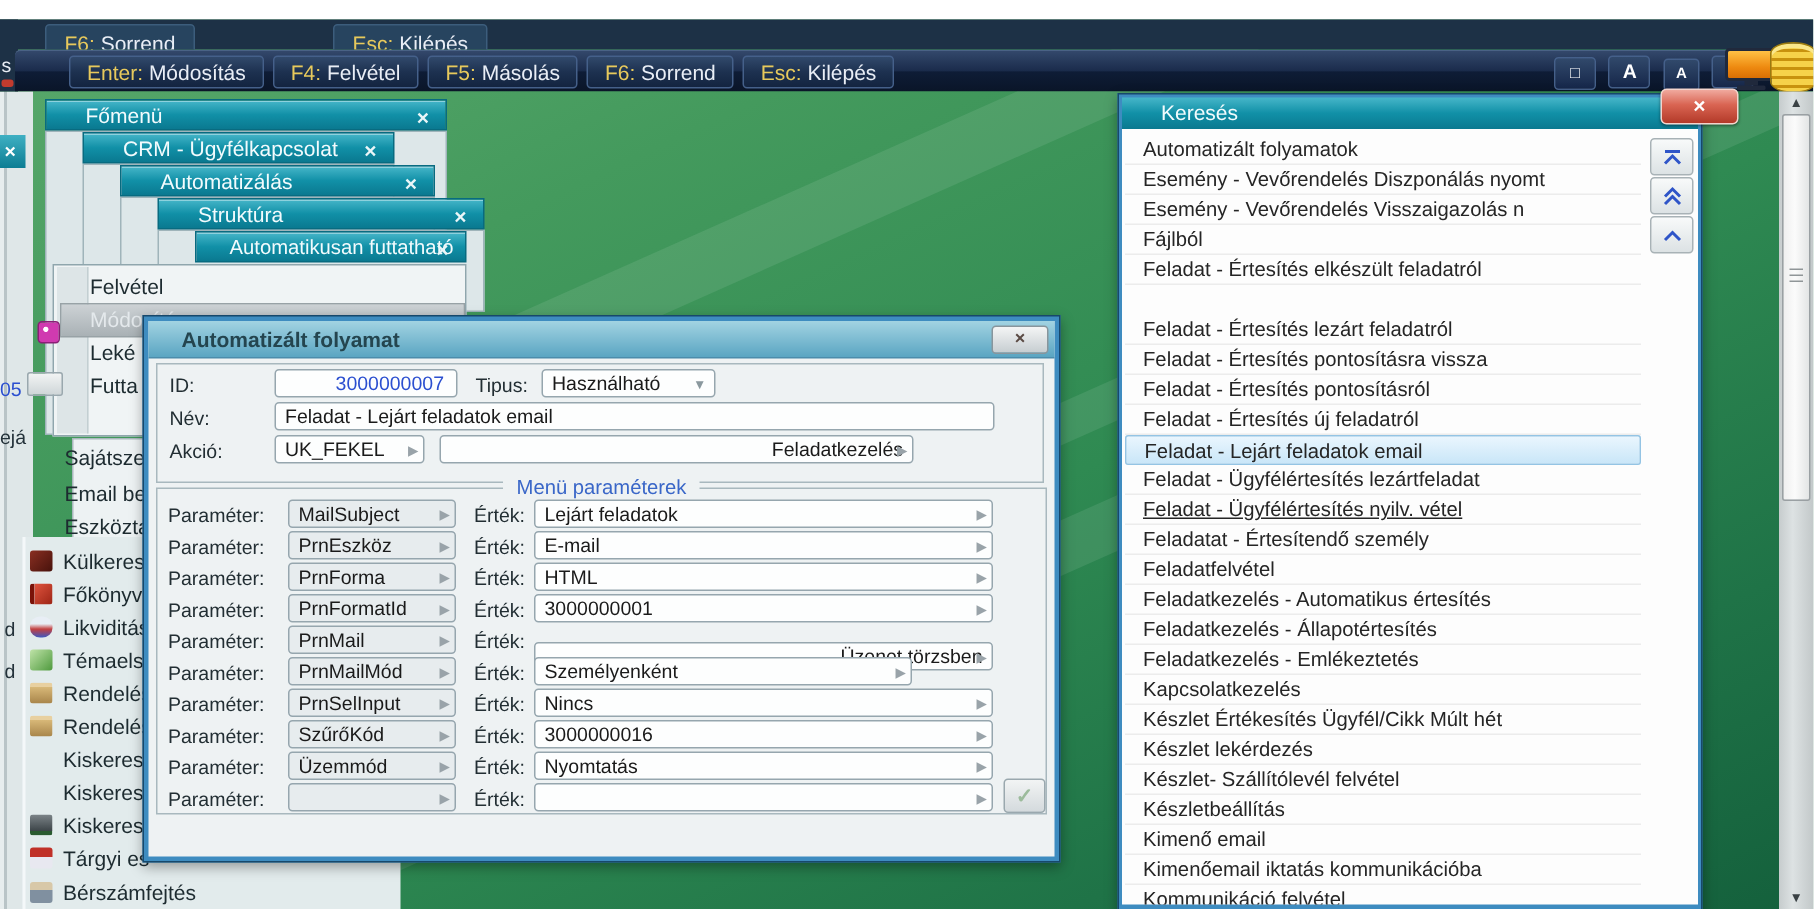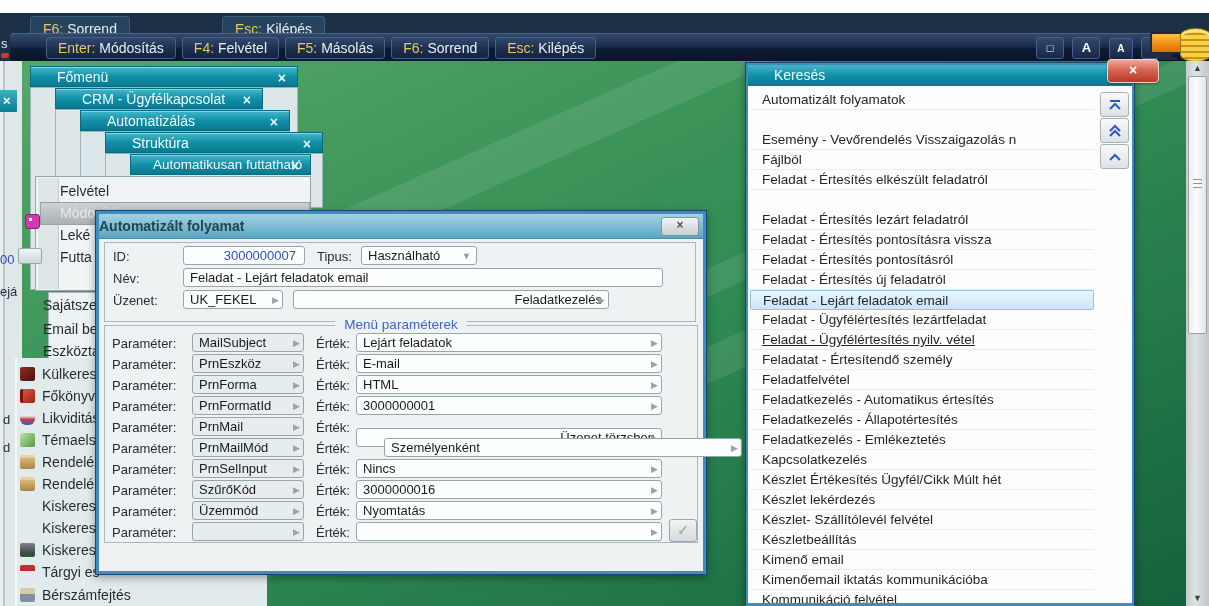--- a/index.html
+++ b/index.html
@@ -56,21 +56,21 @@
           background:repeating-linear-gradient(90deg,#e7edee 0 3px,#b9c4c7 3px 5px,#dfe7e8 5px 22px);}
   #ltealx{left:0;top:90px;width:17px;height:22px;background:linear-gradient(#3fb0c3,#0c7d93);color:#fff;
           font-weight:bold;font-size:13px;line-height:22px;padding-left:3px;box-sizing:border-box;}
   .edgetxt{position:absolute;font-size:13px;color:#24323a;}
   
   #dlg{left:95px;top:210px;width:612px;height:365px;background:#3e8cc0;border:1px solid #17486b;
        box-shadow:0 3px 8px rgba(0,0,0,.35);box-sizing:border-box;}
   #dlgclient{left:99px;top:214px;width:604px;height:357px;background:#eef2f3;}
   #dlgtitle{left:99px;top:214px;width:604px;height:25px;background:linear-gradient(#a2d3e2,#5aa5c2);
             border-bottom:1px solid #4b8cab;color:#24454f;font-size:14px;font-weight:bold;
-            line-height:25px;box-sizing:border-box;}
+            line-height:25px;padding-left:22px;box-sizing:border-box;}
   #dlgx{left:661px;top:217px;width:36px;height:17px;background:linear-gradient(#f4f5f5,#c6cdd1);
         border:1px solid #88959c;border-radius:3px;text-align:center;line-height:15px;
         font-size:12px;font-weight:bold;color:#5a4a44;}
   .fbox{border:1px solid #a8b8be;box-sizing:border-box;}
   .dlabel{position:absolute;font-size:13px;color:#222e33;}
   .inp{position:absolute;height:19px;background:#fdfefe;border:1px solid #96a6ae;border-radius:3px;
        font-size:13px;line-height:17px;padding:0 6px;color:#1a1a1a;box-sizing:border-box;white-space:nowrap;overflow:hidden;}
   .gin{background:#e7ecee;}
   .arr{position:absolute;right:3px;top:1px;color:#99a3a9;font-size:9px;line-height:16px;}
   .ddn{position:absolute;right:5px;top:1px;color:#8a989e;font-size:9px;line-height:16px;}
@@ -120,21 +120,21 @@
 <div id="stage">
 
   <div id="wall" class="abs">
     <div class="streak" style="left:250px;top:40px;width:900px;height:40px;"></div>
     <div class="streak" style="left:150px;top:260px;width:1100px;height:26px;"></div>
     <div class="streak" style="left:-50px;top:450px;width:1000px;height:34px;"></div>
   </div>
 
   <div id="lstrip" class="abs"></div>
   <div id="ltealx" class="abs">×</div>
-  <div class="edgetxt" style="left:0;top:252px;color:#2b4fd0;">00</div>
+  <div class="edgetxt" style="left:0;top:252px;color:#2b4fd0;">05</div>
   <div class="edgetxt" style="left:0;top:284px;">ejá</div>
   <div class="edgetxt" style="left:3px;top:412px;">d</div>
   <div class="edgetxt" style="left:3px;top:440px;">d</div>
 
   <div class="abs winbody" style="left:30px;top:87px;width:268px;height:203px;"></div>
   <div class="abs winbody" style="left:55px;top:109px;width:208px;height:100px;"></div>
   <div class="abs winbody" style="left:80px;top:131px;width:210px;height:60px;"></div>
   <div class="abs winbody" style="left:105px;top:153px;width:218px;height:55px;"></div>
 
   <div class="abs bar" style="left:30px;top:66px;width:268px;height:21px;">
@@ -219,21 +219,21 @@
   <div id="dlgtitle" class="abs"><span>Automatizált folyamat</span></div>
   <div id="dlgx" class="abs"><span>×</span></div>
 
   <div class="abs fbox" style="left:104px;top:242px;width:592px;height:80px;"></div>
   <span class="dlabel" style="left:113px;top:249px;">ID:</span>
   <div class="inp" id="idinp" style="left:183px;top:246px;width:122px;"><span>3000000007</span></div>
   <span class="dlabel" style="left:317px;top:249px;">Tipus:</span>
   <div class="inp" style="left:361px;top:246px;width:116px;"><span>Használható</span><span class="ddn">▼</span></div>
   <span class="dlabel" style="left:113px;top:271px;">Név:</span>
   <div class="inp" style="left:183px;top:268px;width:480px;"><span>Feladat - Lejárt feladatok email</span></div>
-  <span class="dlabel" style="left:113px;top:293px;">Üzenet:</span>
+  <span class="dlabel" style="left:113px;top:293px;">Akció:</span>
   <div class="inp" style="left:183px;top:290px;width:100px;"><span>UK_FEKEL</span><span class="arr">▶</span></div>
   <div class="inp" style="left:293px;top:290px;width:316px;text-align:right;"><span>Feladatkezelés</span><span class="arr">▶</span></div>
 
   <div id="fs" class="abs">
     <span id="fslegend">Menü paraméterek</span>
   </div>
 
   <span class="dlabel" style="left:112px;top:336px;">Paraméter:</span>
   <div class="inp gin" style="left:192px;top:333px;width:112px;"><span>MailSubject</span><span class="arr">▶</span></div>
   <span class="dlabel" style="left:316px;top:336px;">Érték:</span>
@@ -255,21 +255,21 @@
   <div class="inp" style="left:356px;top:396px;width:306px;"><span>3000000001</span><span class="arr">▶</span></div>
 
   <span class="dlabel" style="left:112px;top:420px;">Paraméter:</span>
   <div class="inp gin" style="left:192px;top:417px;width:112px;"><span>PrnMail</span><span class="arr">▶</span></div>
   <span class="dlabel" style="left:316px;top:420px;">Érték:</span>
   <div class="inp" style="left:356px;top:428px;width:306px;text-align:right;"><span>Üzenet törzsben</span><span class="arr">▶</span></div>
 
   <span class="dlabel" style="left:112px;top:441px;">Paraméter:</span>
   <div class="inp gin" style="left:192px;top:438px;width:112px;"><span>PrnMailMód</span><span class="arr">▶</span></div>
   <span class="dlabel" style="left:316px;top:441px;">Érték:</span>
-  <div class="inp" style="left:356px;top:438px;width:358px;margin-left:28px;"><span>Személyenként</span><span class="arr">▶</span></div>
+  <div class="inp" style="left:356px;top:438px;width:252px;"><span>Személyenként</span><span class="arr">▶</span></div>
 
   <span class="dlabel" style="left:112px;top:462px;">Paraméter:</span>
   <div class="inp gin" style="left:192px;top:459px;width:112px;"><span>PrnSelInput</span><span class="arr">▶</span></div>
   <span class="dlabel" style="left:316px;top:462px;">Érték:</span>
   <div class="inp" style="left:356px;top:459px;width:306px;"><span>Nincs</span><span class="arr">▶</span></div>
 
   <span class="dlabel" style="left:112px;top:483px;">Paraméter:</span>
   <div class="inp gin" style="left:192px;top:480px;width:112px;"><span>SzűrőKód</span><span class="arr">▶</span></div>
   <span class="dlabel" style="left:316px;top:483px;">Érték:</span>
   <div class="inp" style="left:356px;top:480px;width:306px;"><span>3000000016</span><span class="arr">▶</span></div>
@@ -283,20 +283,21 @@
   <div class="inp gin" style="left:192px;top:522px;width:112px;"><span></span><span class="arr">▶</span></div>
   <span class="dlabel" style="left:316px;top:525px;">Érték:</span>
   <div class="inp" style="left:356px;top:522px;width:306px;"><span></span><span class="arr">▶</span></div>
 
   <div id="okbtn" class="abs"><span>✓</span></div>
 
   <div id="srch" class="abs"></div>
   <div id="srchtitle" class="abs"><span>Keresés</span></div>
   <div id="srchclient" class="abs">
     <div class="lrow" style="top:4px;">Automatizált folyamatok</div>
+    <div class="lrow" style="top:24px;">Esemény - Vevőrendelés Diszponálás nyomt</div>
     <div class="lrow" style="top:44px;">Esemény - Vevőrendelés Visszaigazolás  n</div>
     <div class="lrow" style="top:64px;">Fájlból</div>
     <div class="lrow" style="top:84px;">Feladat - Értesítés elkészült feladatról</div>
     <div class="lrow" style="top:124px;">Feladat - Értesítés lezárt feladatról</div>
     <div class="lrow" style="top:144px;">Feladat - Értesítés pontosításra vissza</div>
     <div class="lrow" style="top:164px;">Feladat - Értesítés pontosításról</div>
     <div class="lrow" style="top:184px;">Feladat - Értesítés új feladatról</div>
     <div class="lrow lsel" style="top:204px;">Feladat - Lejárt feladatok email</div>
     <div class="lrow" style="top:224px;">Feladat - Ügyfélértesítés lezártfeladat</div>
     <div class="lrow" style="top:244px;text-decoration:underline;">Feladat - Ügyfélértesítés nyilv. vétel</div>

